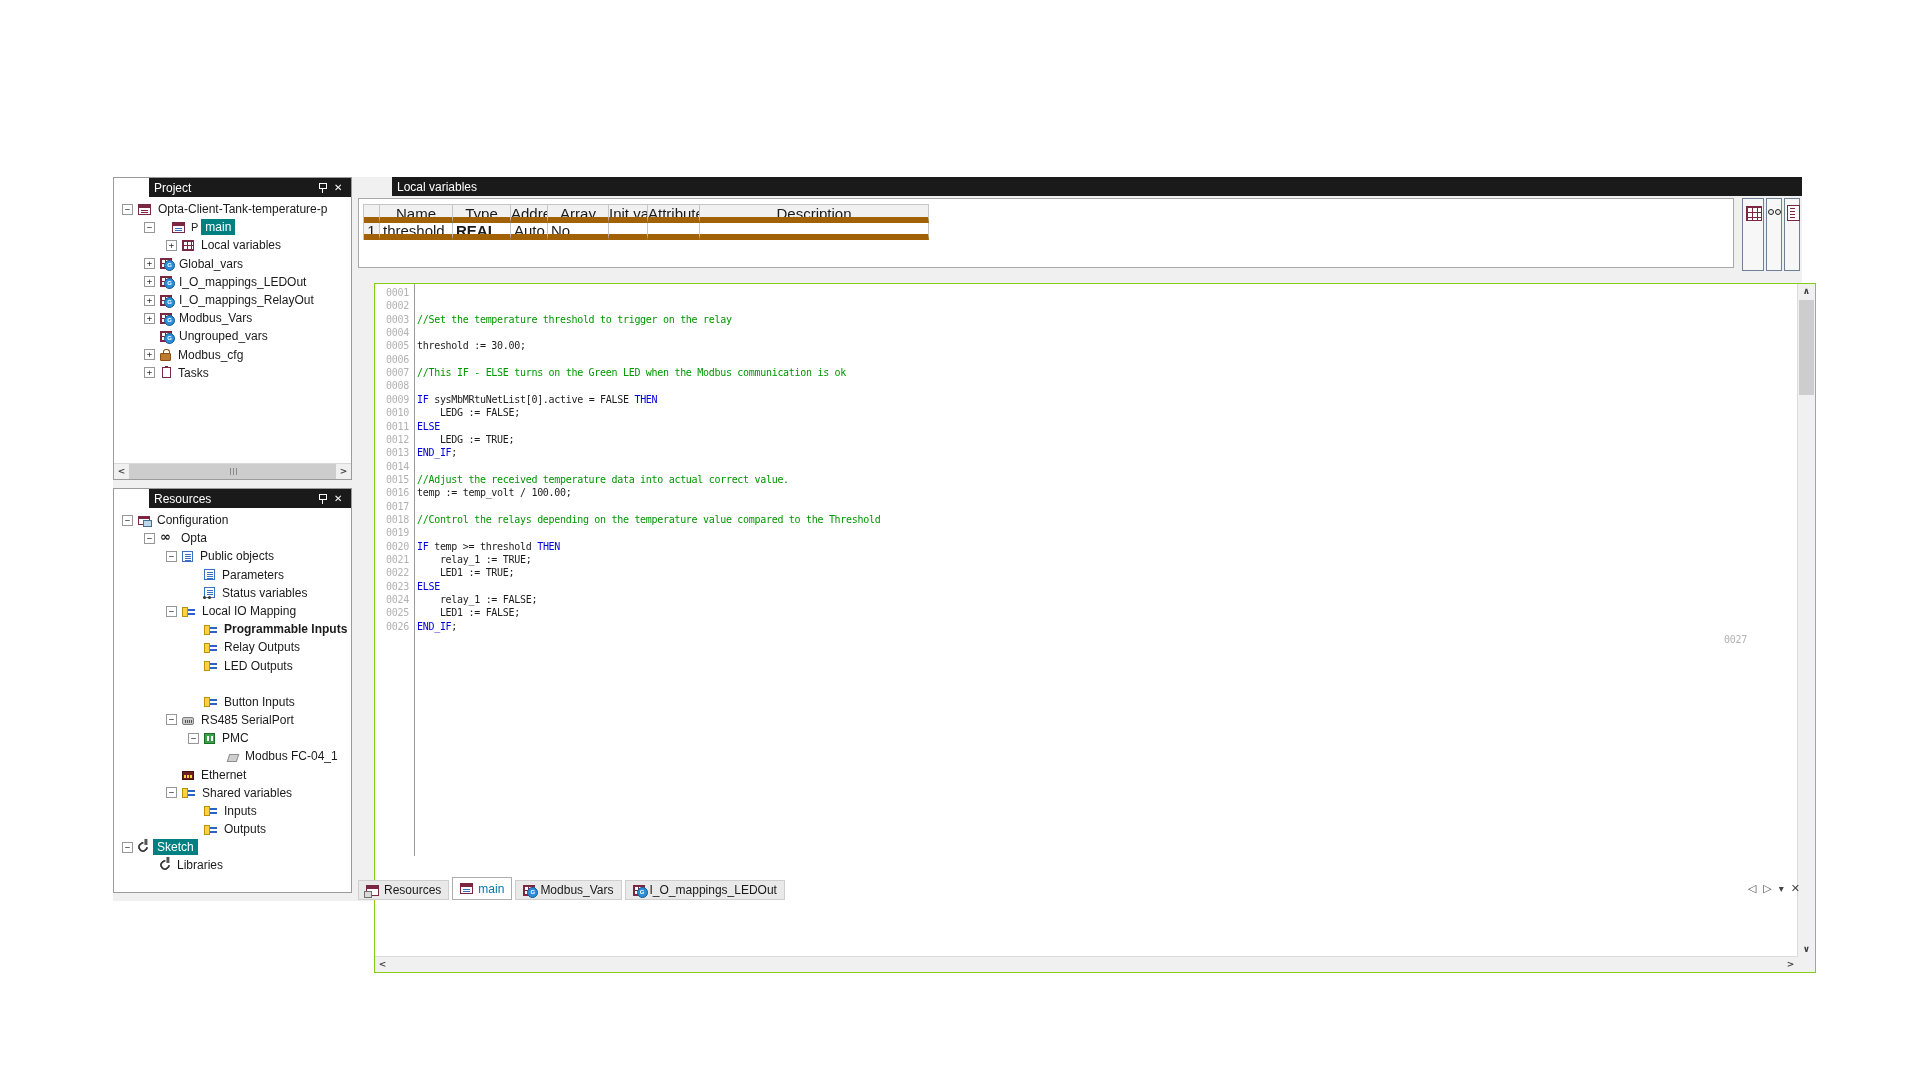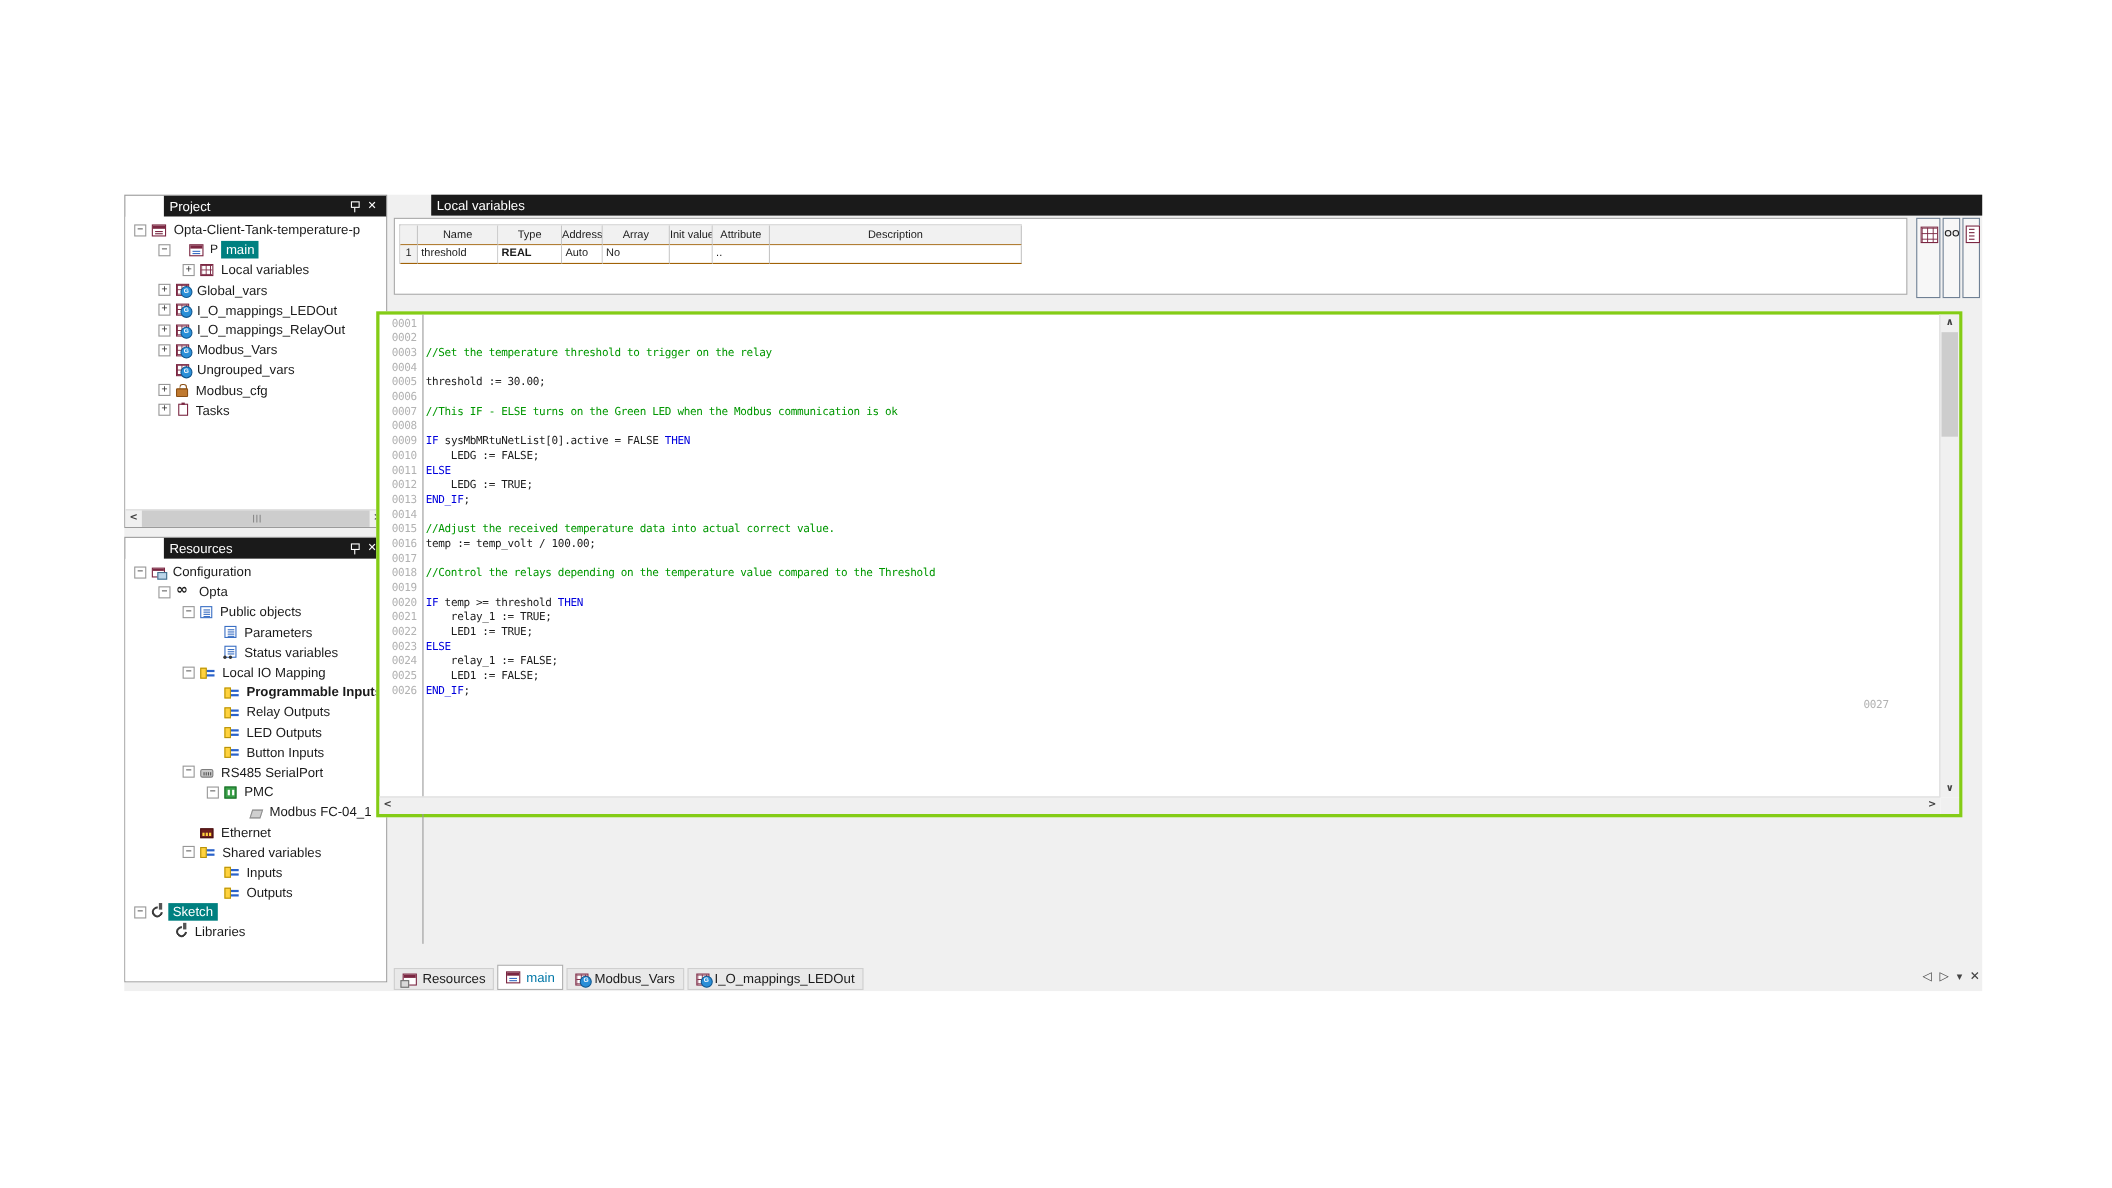--- a/index.html
+++ b/index.html
@@ -77,37 +77,37 @@
   .ar-right::before{content:">";}
   .ar-up::before{content:"∧";}
   .ar-down::before{content:"∨";}
   .sb-thumb{position:absolute;background:#cdcdcd;}
   .grip{position:absolute;left:50%;top:4px;width:1px;height:7px;background:#8a8a8a;box-shadow:-3px 0 0 #8a8a8a,3px 0 0 #8a8a8a;}
 
   
   #locals-box{position:absolute;left:1px;top:21px;width:1376px;height:70px;background:#fff;border:1px solid #a8a8a8;box-sizing:border-box;}
   #vars-table{position:absolute;left:4px;top:5px;border-top:1px solid #c6c6c6;border-left:1px solid #c6c6c6;}
   .trow{display:flex;}
-  .tcell{border-right:1px solid #c6c6c6;border-bottom:1px solid #a16207;font-size:10px;color:#1a1a1a;
+  .tcell{border-right:1px solid #c6c6c6;border-bottom:6px solid #a16207;font-size:15px;color:#1a1a1a;
          box-sizing:border-box;overflow:hidden;white-space:nowrap;}
   .thead{height:18px;background:#f1f1f1;text-align:center;line-height:17px;}
   .tdata{height:17px;background:#fff;line-height:16px;padding:0 3px;}
   .tnum{background:#f1f1f1;text-align:center;padding:0;}
   .vbtn{position:absolute;background:#f7f7f7;border:1px solid #6f8094;box-sizing:border-box;}
   .vb-grid-icon{position:absolute;left:3px;top:7px;width:14px;height:13px;border:1px solid #7b2742;
     background-image:linear-gradient(#7b2742 1px,transparent 1px),linear-gradient(90deg,#7b2742 1px,transparent 1px);
     background-size:5px 5px;background-color:#fff;}
   .vb-watch-icon{position:absolute;left:1px;top:10px;width:13px;height:6px;}
   .vb-watch-icon::before{content:"";position:absolute;left:0;top:0;width:4px;height:4px;border:1px solid #222;border-radius:50%;background:#eee;}
   .vb-watch-icon::after{content:"";position:absolute;left:7px;top:0;width:4px;height:4px;border:1px solid #222;border-radius:50%;background:#eee;}
   .vb-doc-icon{position:absolute;left:2px;top:6px;width:11px;height:14px;border:1px solid #7b2742;background:#fff;}
   .vb-doc-icon::before{content:"";position:absolute;left:2px;top:2px;width:5px;height:1px;background:#7b2742;box-shadow:0 3px 0 #7b2742,0 6px 0 #7b2742,0 9px 0 #7b2742;}
 
   
-  #editor{position:absolute;left:342px;top:283px;width:1442px;height:460px;background:#fff;border:3px solid #84cc16;box-sizing:border-box;}
+  #editor{position:absolute;left:374px;top:283px;width:1442px;height:690px;background:#fff;border:1px solid #84cc16;box-sizing:border-box;}
   #gutter-line{position:absolute;left:39px;top:0;width:1px;height:572px;background:#9a9a9a;}
   .code-line{position:absolute;left:0;height:13.4px;display:flex;width:1380px;}
   .gut{width:34px;flex:none;text-align:right;padding-right:4px;color:#b2b2b2;
        font:10px/13.4px "DejaVu Sans Mono",monospace;letter-spacing:-0.3px;}
   .codetxt{white-space:pre;margin-left:4px;font:10px/13.4px "DejaVu Sans Mono",monospace;letter-spacing:-0.3px;color:#1c1c1c;}
   .seg-k{color:#0000dd;}
   .seg-c{color:#009700;}
   .seg-t{color:#1c1c1c;}
 
   
@@ -245,21 +245,21 @@
           <div class="tree-row" style="padding-left: 74px;">
             <span class="exp-spacer"></span>
             <span class="ico ico-io"></span>
             <span class="tree-label">Relay Outputs</span>
           </div>
           <div class="tree-row" style="padding-left: 74px;">
             <span class="exp-spacer"></span>
             <span class="ico ico-io"></span>
             <span class="tree-label">LED Outputs</span>
           </div>
-          <div class="tree-row" style="padding-left: 74px;">
+          <div class="tree-row" style="padding-left: 74px; margin-top: 18px;">
             <span class="exp-spacer"></span>
             <span class="ico ico-io"></span>
             <span class="tree-label">Button Inputs</span>
           </div>
           <div class="tree-row" style="padding-left: 52px;">
             <span class="expander">−</span>
             <span class="ico ico-serial"></span>
             <span class="tree-label">RS485 SerialPort</span>
           </div>
           <div class="tree-row" style="padding-left: 74px;">

